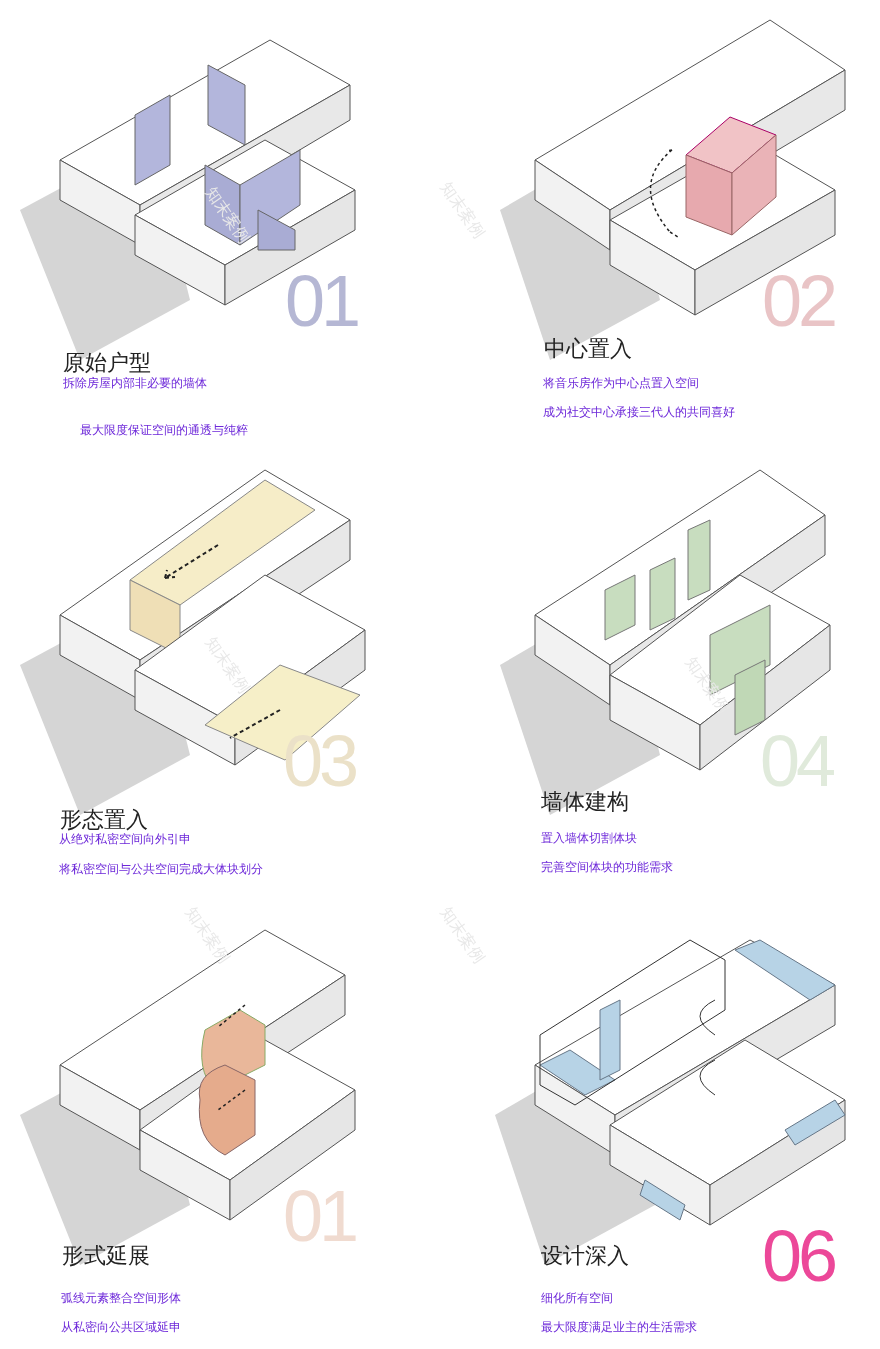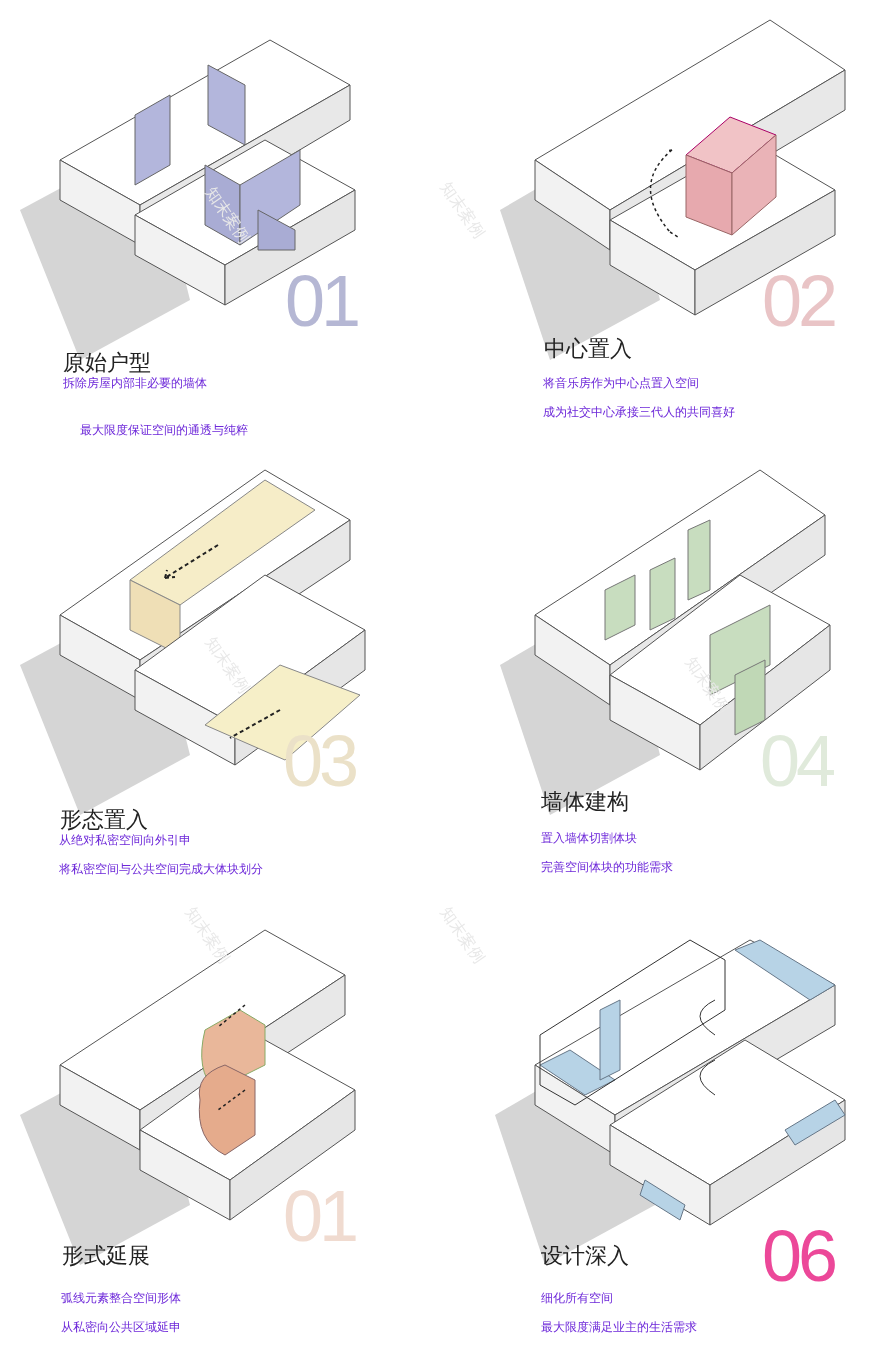--- a/index.html
+++ b/index.html
@@ -67,21 +67,21 @@
     <polygon points="130,125 180,150 180,200 130,175" fill="#efdfb6" stroke="#888"></polygon>
     <polygon points="135,215 265,120 365,175 235,270" fill="#fff" stroke="#555"></polygon>
     <polygon points="135,215 235,270 235,310 135,255" fill="#f2f2f2" stroke="#555"></polygon>
     <polygon points="235,270 365,175 365,215 235,310" fill="#e6e6e6" stroke="#555"></polygon>
     <polygon points="205,270 280,210 360,240 285,305" fill="#f6efc8" stroke="#888"></polygon>
     <path d="M218,90 L165,123 M165,123 l10,-1 M165,123 l2,-8" stroke="#222" stroke-dasharray="4,3" stroke-width="2" fill="none"></path>
     <path d="M280,255 L230,283" stroke="#222" stroke-dasharray="4,3" stroke-width="2" fill="none"></path>
   </svg>
   <div class="num" style="left:283px;top:270px;color:#ebe1c8;">03</div>
   <div class="title" style="left:60px;top:354px;">形态置入</div>
-  <div class="desc" style="left:59px;top:371px;">从绝对私密空间向外引申</div>
+  <div class="desc" style="left:59px;top:371px;font-family:Liberation Mono, monospace;">从绝对私密空间向外引申</div>
   <div class="desc" style="left:59px;top:400px;">将私密空间与公共空间完成大体块划分</div>
   <div class="wm" style="left:195px;top:200px;">知末案例</div>
 </div>
 
 <div class="panel" style="left:440px;top:455px;">
   <svg width="440" height="450">
     <polygon points="60,210 180,140 220,300 110,360" fill="#d5d5d5"></polygon>
     <polygon points="95,160 320,15 385,60 170,210" fill="#fff" stroke="#555"></polygon>
     <polygon points="95,160 170,210 170,250 95,200" fill="#f2f2f2" stroke="#555"></polygon>
     <polygon points="170,210 385,60 385,100 170,250" fill="#e8e8e8" stroke="#555"></polygon>

